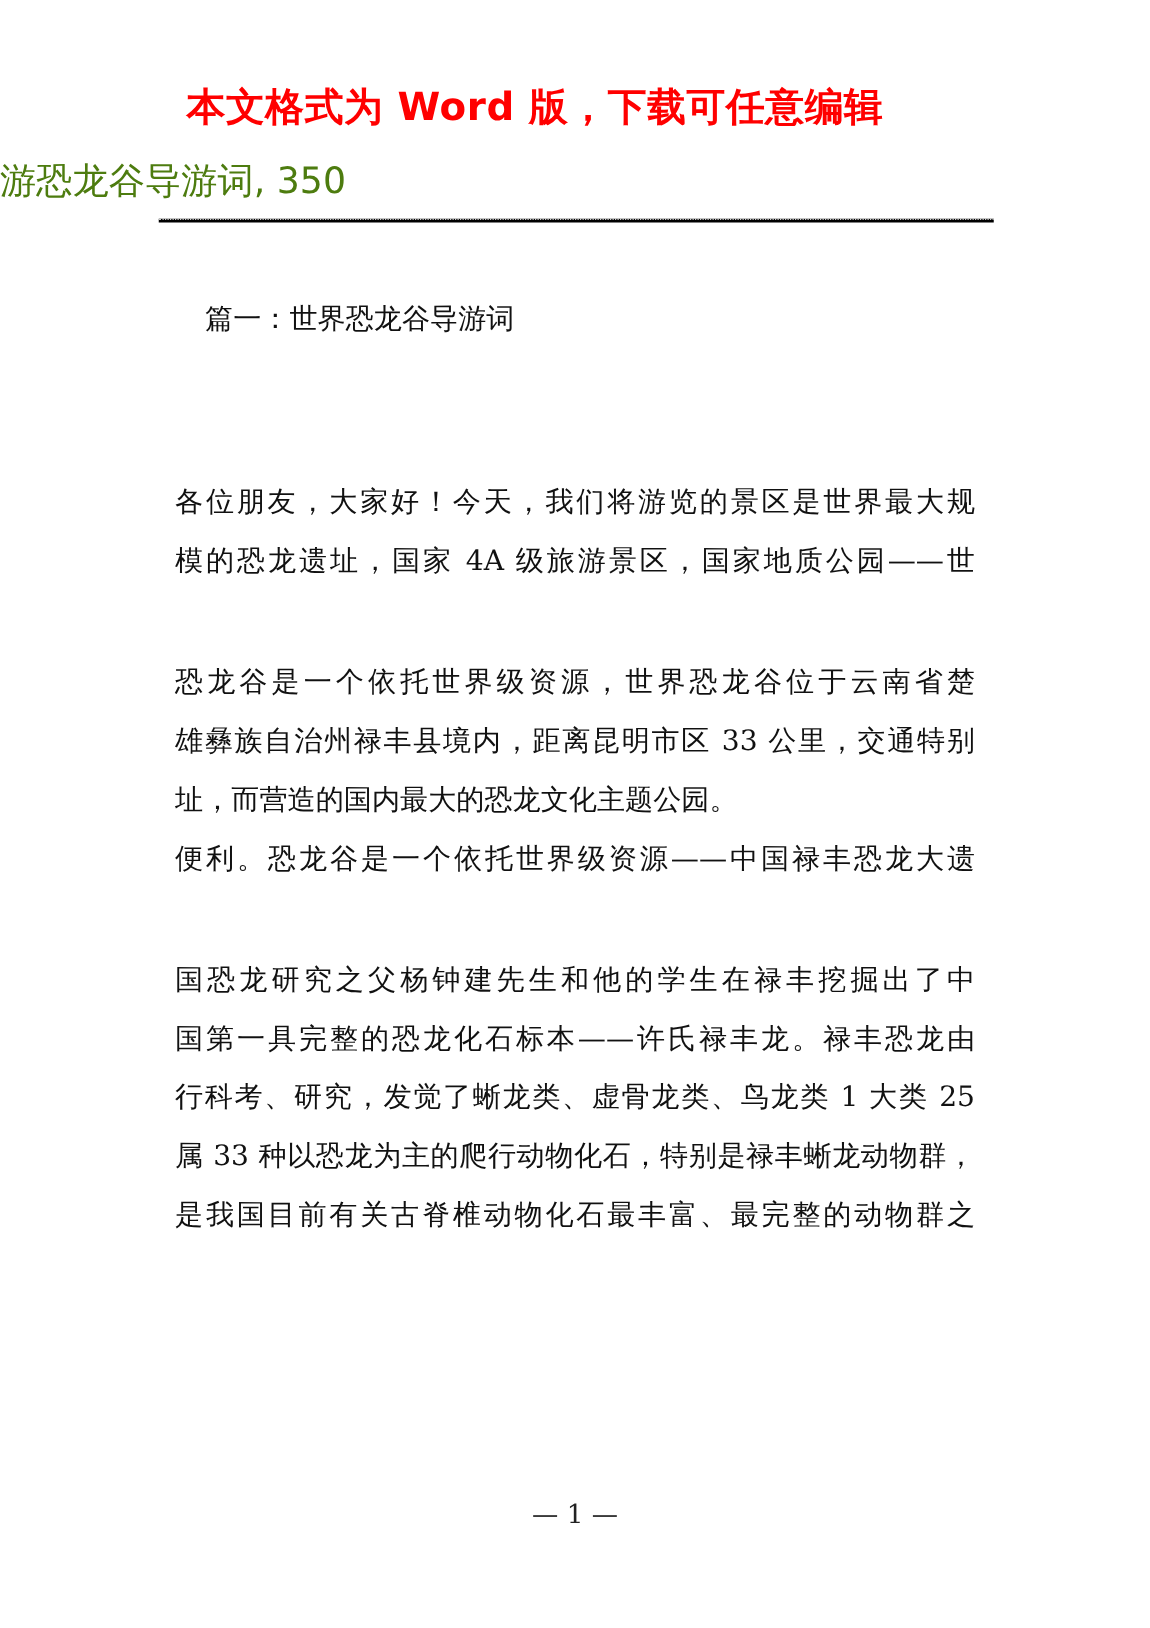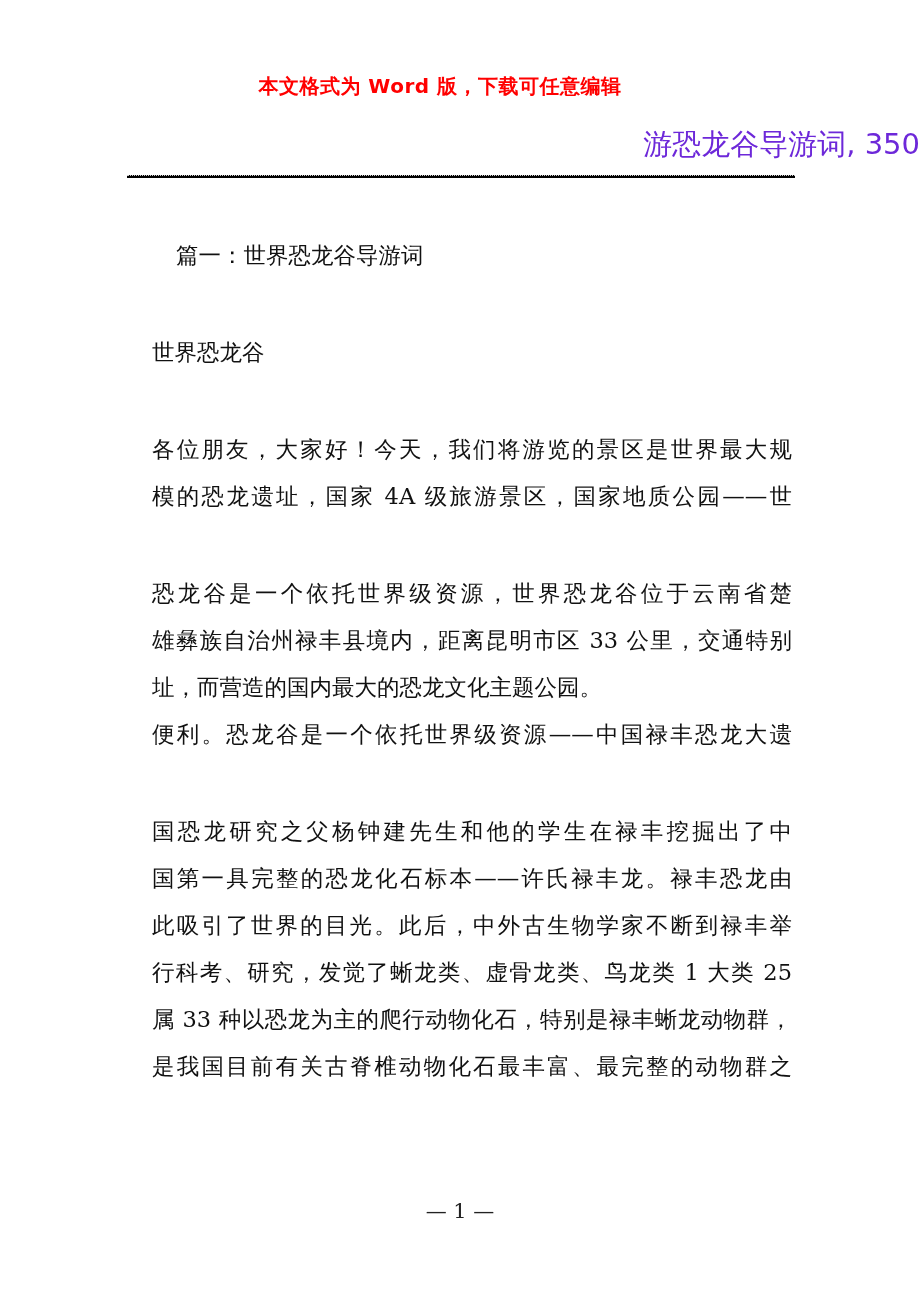--- a/index.html
+++ b/index.html
@@ -11,53 +11,53 @@
       width: 920px;
       height: 1302px;
       position: relative;
       overflow: hidden;
       font-family: "DejaVu Serif", "Liberation Serif", serif;
       color: #111111;
     }
     .banner {
       position: absolute;
       top: 66px;
-      left: 12px;
+      left: 0;
       width: 856px;
       text-align: center;
       font-family: "DejaVu Sans", "Liberation Sans", sans-serif;
       font-weight: bold;
-      font-size: 20px;
+      font-size: 31px;
       line-height: 40px;
       color: #ff0000;
       letter-spacing: 0.5px;
     }
     .doc-title {
       position: absolute;
       top: 122px;
       left: 0;
       width: 920px;
-      text-align: right;
+      text-align: left;
       font-family: "DejaVu Sans", "Liberation Sans", sans-serif;
       font-size: 29px;
       line-height: 44px;
-      color: #6d28d9;
+      color: #4d7c0f;
     }
     .rule {
       position: absolute;
       top: 175px;
       left: 127px;
       width: 668px;
       height: 2px;
       background: #000000;
       border-top: 1px dotted #cccccc;
     }
     .content {
       position: absolute;
-      left: 152px;
+      left: 140px;
       top: 232px;
       width: 640px;
     }
     .line {
       display: block;
       height: 47px;
       line-height: 47px;
       font-size: 22.5px;
       white-space: nowrap;
     }
@@ -88,40 +88,38 @@
 </head>
 <body>
 
 <div class="banner">本文格式为 Word 版，下载可任意编辑</div>
 <div class="doc-title">游恐龙谷导游词, 350</div>
 <div class="rule"></div>
 
 <div class="content">
   <div class="line left heading">篇一：世界恐龙谷导游词</div>
   <div class="gap"></div>
-  <div class="line left">世界恐龙谷</div>
   <div class="gap"></div>
 
   <div>
     <div class="line justify">各位朋友，大家好！今天，我们将游览的景区是世界最大规</div>
     <div class="line justify">模的恐龙遗址，国家 4A 级旅游景区，国家地质公园——世</div>
   </div>
   <div class="gap"></div>
 
   <div>
     <div class="line justify">恐龙谷是一个依托世界级资源，世界恐龙谷位于云南省楚</div>
     <div class="line justify">雄彝族自治州禄丰县境内，距离昆明市区 33 公里，交通特别</div>
     <div class="line left">址，而营造的国内最大的恐龙文化主题公园。</div>
     <div class="line justify">便利。恐龙谷是一个依托世界级资源——中国禄丰恐龙大遗</div>
   </div>
   <div class="gap"></div>
 
   <div>
     <div class="line justify">国恐龙研究之父杨钟建先生和他的学生在禄丰挖掘出了中</div>
     <div class="line justify">国第一具完整的恐龙化石标本——许氏禄丰龙。禄丰恐龙由</div>
-    <div class="line justify">此吸引了世界的目光。此后，中外古生物学家不断到禄丰举</div>
     <div class="line justify">行科考、研究，发觉了蜥龙类、虚骨龙类、鸟龙类 1 大类 25</div>
     <div class="line justify">属 33 种以恐龙为主的爬行动物化石，特别是禄丰蜥龙动物群，</div>
     <div class="line justify">是我国目前有关古脊椎动物化石最丰富、最完整的动物群之</div>
   </div>
 </div>
 
 <div class="footer">— 1 —</div>
 
 </body></html>

